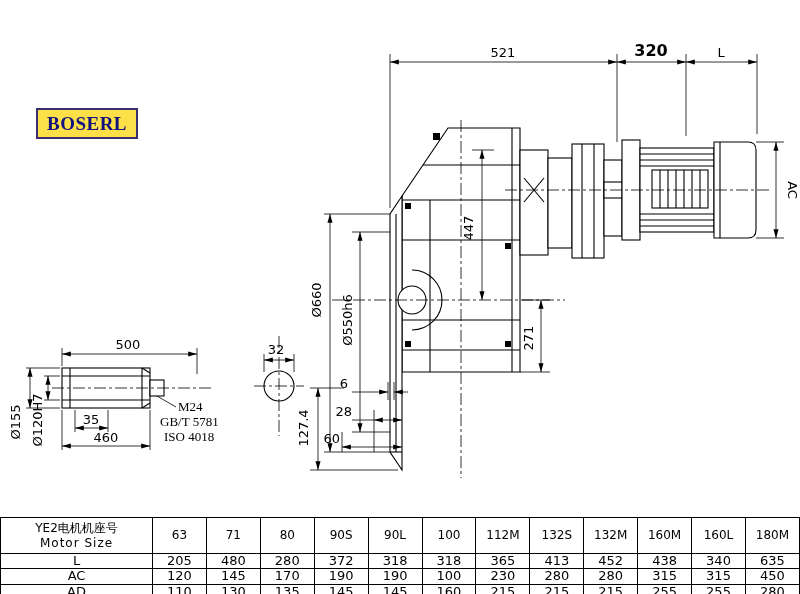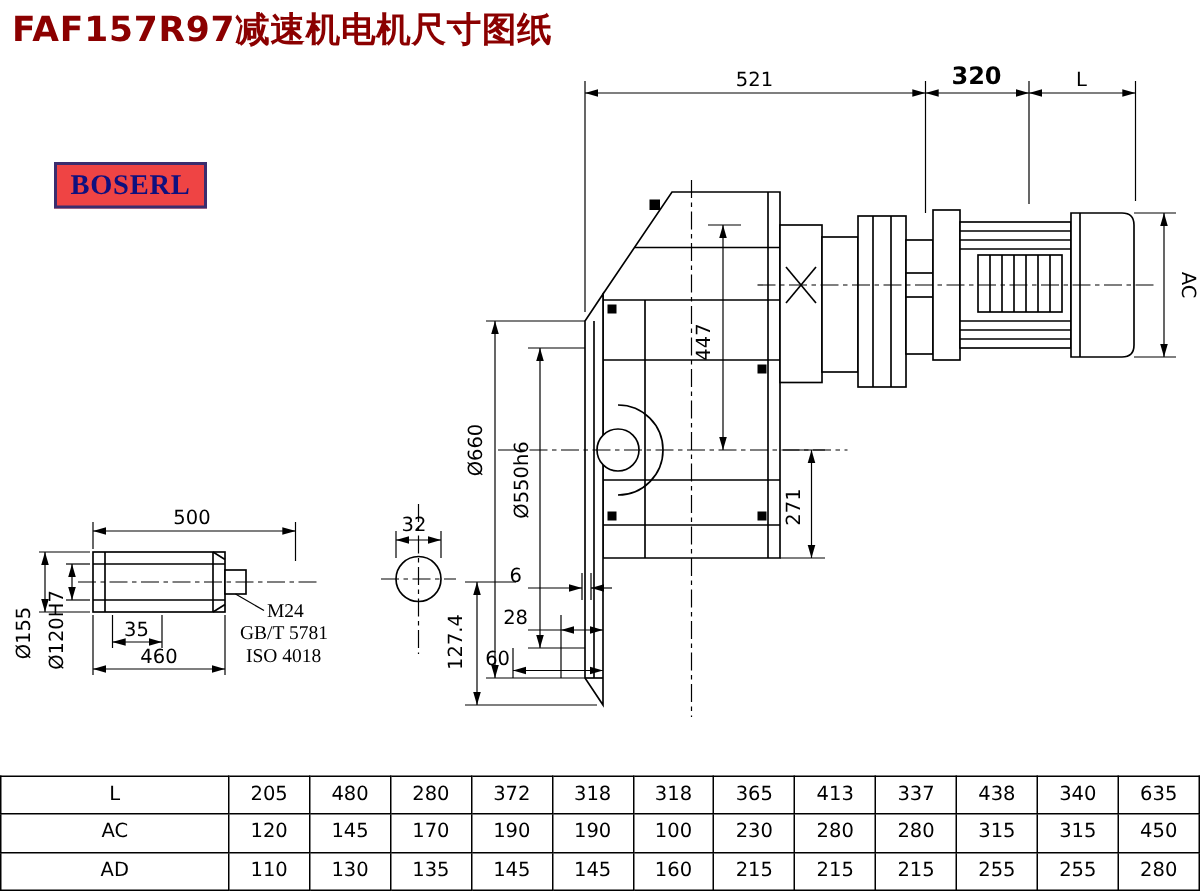--- a/index.html
+++ b/index.html
@@ -2,21 +2,21 @@
 <html style="--title_color: #8B0000; --logo_text: #10107E; --logo_border: #3B2D6E; --line_color: #000000;"><head>
 <meta charset="utf-8">
 <style>
   html,body{margin:0;padding:0;background:#fff;}
   .page{position:relative;width:800px;height:594px;background:#fff;overflow:hidden;
         font-family:"DejaVu Sans",sans-serif;color:#000;}
   .page-title{position:absolute;left:8px;top:4px;font-size:23px;font-weight:700;
         color:var(--title_color,#8B0000);letter-spacing:.5px;white-space:nowrap;}
   .logo{position:absolute;left:36px;top:108px;width:98px;height:27px;
         border:2px solid var(--logo_border,#3B2D6E);display:flex;align-items:center;justify-content:center;
-        background:#ef4444;}
+        background:#fde047;}
   .logo span{font-family:"Liberation Serif",serif;font-weight:700;font-size:19px;
         color:var(--logo_text,#10107E);letter-spacing:.5px;}
   svg.drawing{position:absolute;left:0;top:0;}
   svg .olw{stroke:#000;stroke-width:1.1;fill:#fff;}
   svg .ol{stroke:#000;stroke-width:1.1;fill:none;}
   svg .blk{fill:#000;stroke:none;}
   svg .cl{stroke:#000;stroke-width:.8;fill:none;stroke-dasharray:12 3 3 3;}
   svg .dl{stroke:#000;stroke-width:.8;fill:none;}
   svg text{font-family:"DejaVu Sans",sans-serif;font-size:13px;fill:#000;}
   svg text.bold{font-weight:700;font-size:16px;}
@@ -29,21 +29,20 @@
   .dim-table col.c0{width:152px;}
   tr[data-name="table-header-row"]{height:36px;}
   .hdr1{line-height:1.35;}
   .hdr2{line-height:1.2;letter-spacing:1px;}
 </style>
 </head>
 <body>
 
 <div class="page" data-name="drawing-page">
 
-  <div class="page-title" data-name="page-title">FAF157R97减速机电机尺寸图纸</div>
 
   <div class="logo" data-name="boserl-logo">
     <span data-name="boserl-logo-text">BOSERL</span>
   </div>
 
   <svg class="drawing" data-name="technical-drawing" width="800" height="517" viewBox="0 0 800 517">
     <defs>
       <marker id="arr" viewBox="0 0 11 8" refX="11" refY="4" markerWidth="11" markerHeight="8" orient="auto-start-reverse">
         <path d="M0,0.8 L11,4 L0,7.2 Z" fill="#000"></path>
       </marker>
@@ -222,31 +221,49 @@
         <col>
         <col>
         <col>
         <col>
         <col>
         <col>
         <col>
         <col>
     </colgroup>
     <tbody id="dim-table-body">
+        <tr data-name="table-header-row">
+          <th data-name="table-header-motor-size">
+            <div class="hdr1" data-name="header-line-cn">YE2电机机座号</div>
+            <div class="hdr2" data-name="header-line-en">Motor Size</div>
+          </th>
+          <th data-name="frame-size-header">63</th>
+          <th data-name="frame-size-header">71</th>
+          <th data-name="frame-size-header">80</th>
+          <th data-name="frame-size-header">90S</th>
+          <th data-name="frame-size-header">90L</th>
+          <th data-name="frame-size-header">100</th>
+          <th data-name="frame-size-header">112M</th>
+          <th data-name="frame-size-header">132S</th>
+          <th data-name="frame-size-header">132M</th>
+          <th data-name="frame-size-header">160M</th>
+          <th data-name="frame-size-header">160L</th>
+          <th data-name="frame-size-header">180M</th>
+        </tr>
         <tr data-name="table-row-l">
           <td data-name="row-label">L</td>
           <td data-name="table-cell">205</td>
           <td data-name="table-cell">480</td>
           <td data-name="table-cell">280</td>
           <td data-name="table-cell">372</td>
           <td data-name="table-cell">318</td>
           <td data-name="table-cell">318</td>
           <td data-name="table-cell">365</td>
           <td data-name="table-cell">413</td>
-          <td data-name="table-cell">337</td>
+          <td data-name="table-cell">452</td>
           <td data-name="table-cell">438</td>
           <td data-name="table-cell">340</td>
           <td data-name="table-cell">635</td>
         </tr>
         <tr data-name="table-row-ac">
           <td data-name="row-label">AC</td>
           <td data-name="table-cell">120</td>
           <td data-name="table-cell">145</td>
           <td data-name="table-cell">170</td>
           <td data-name="table-cell">190</td>

